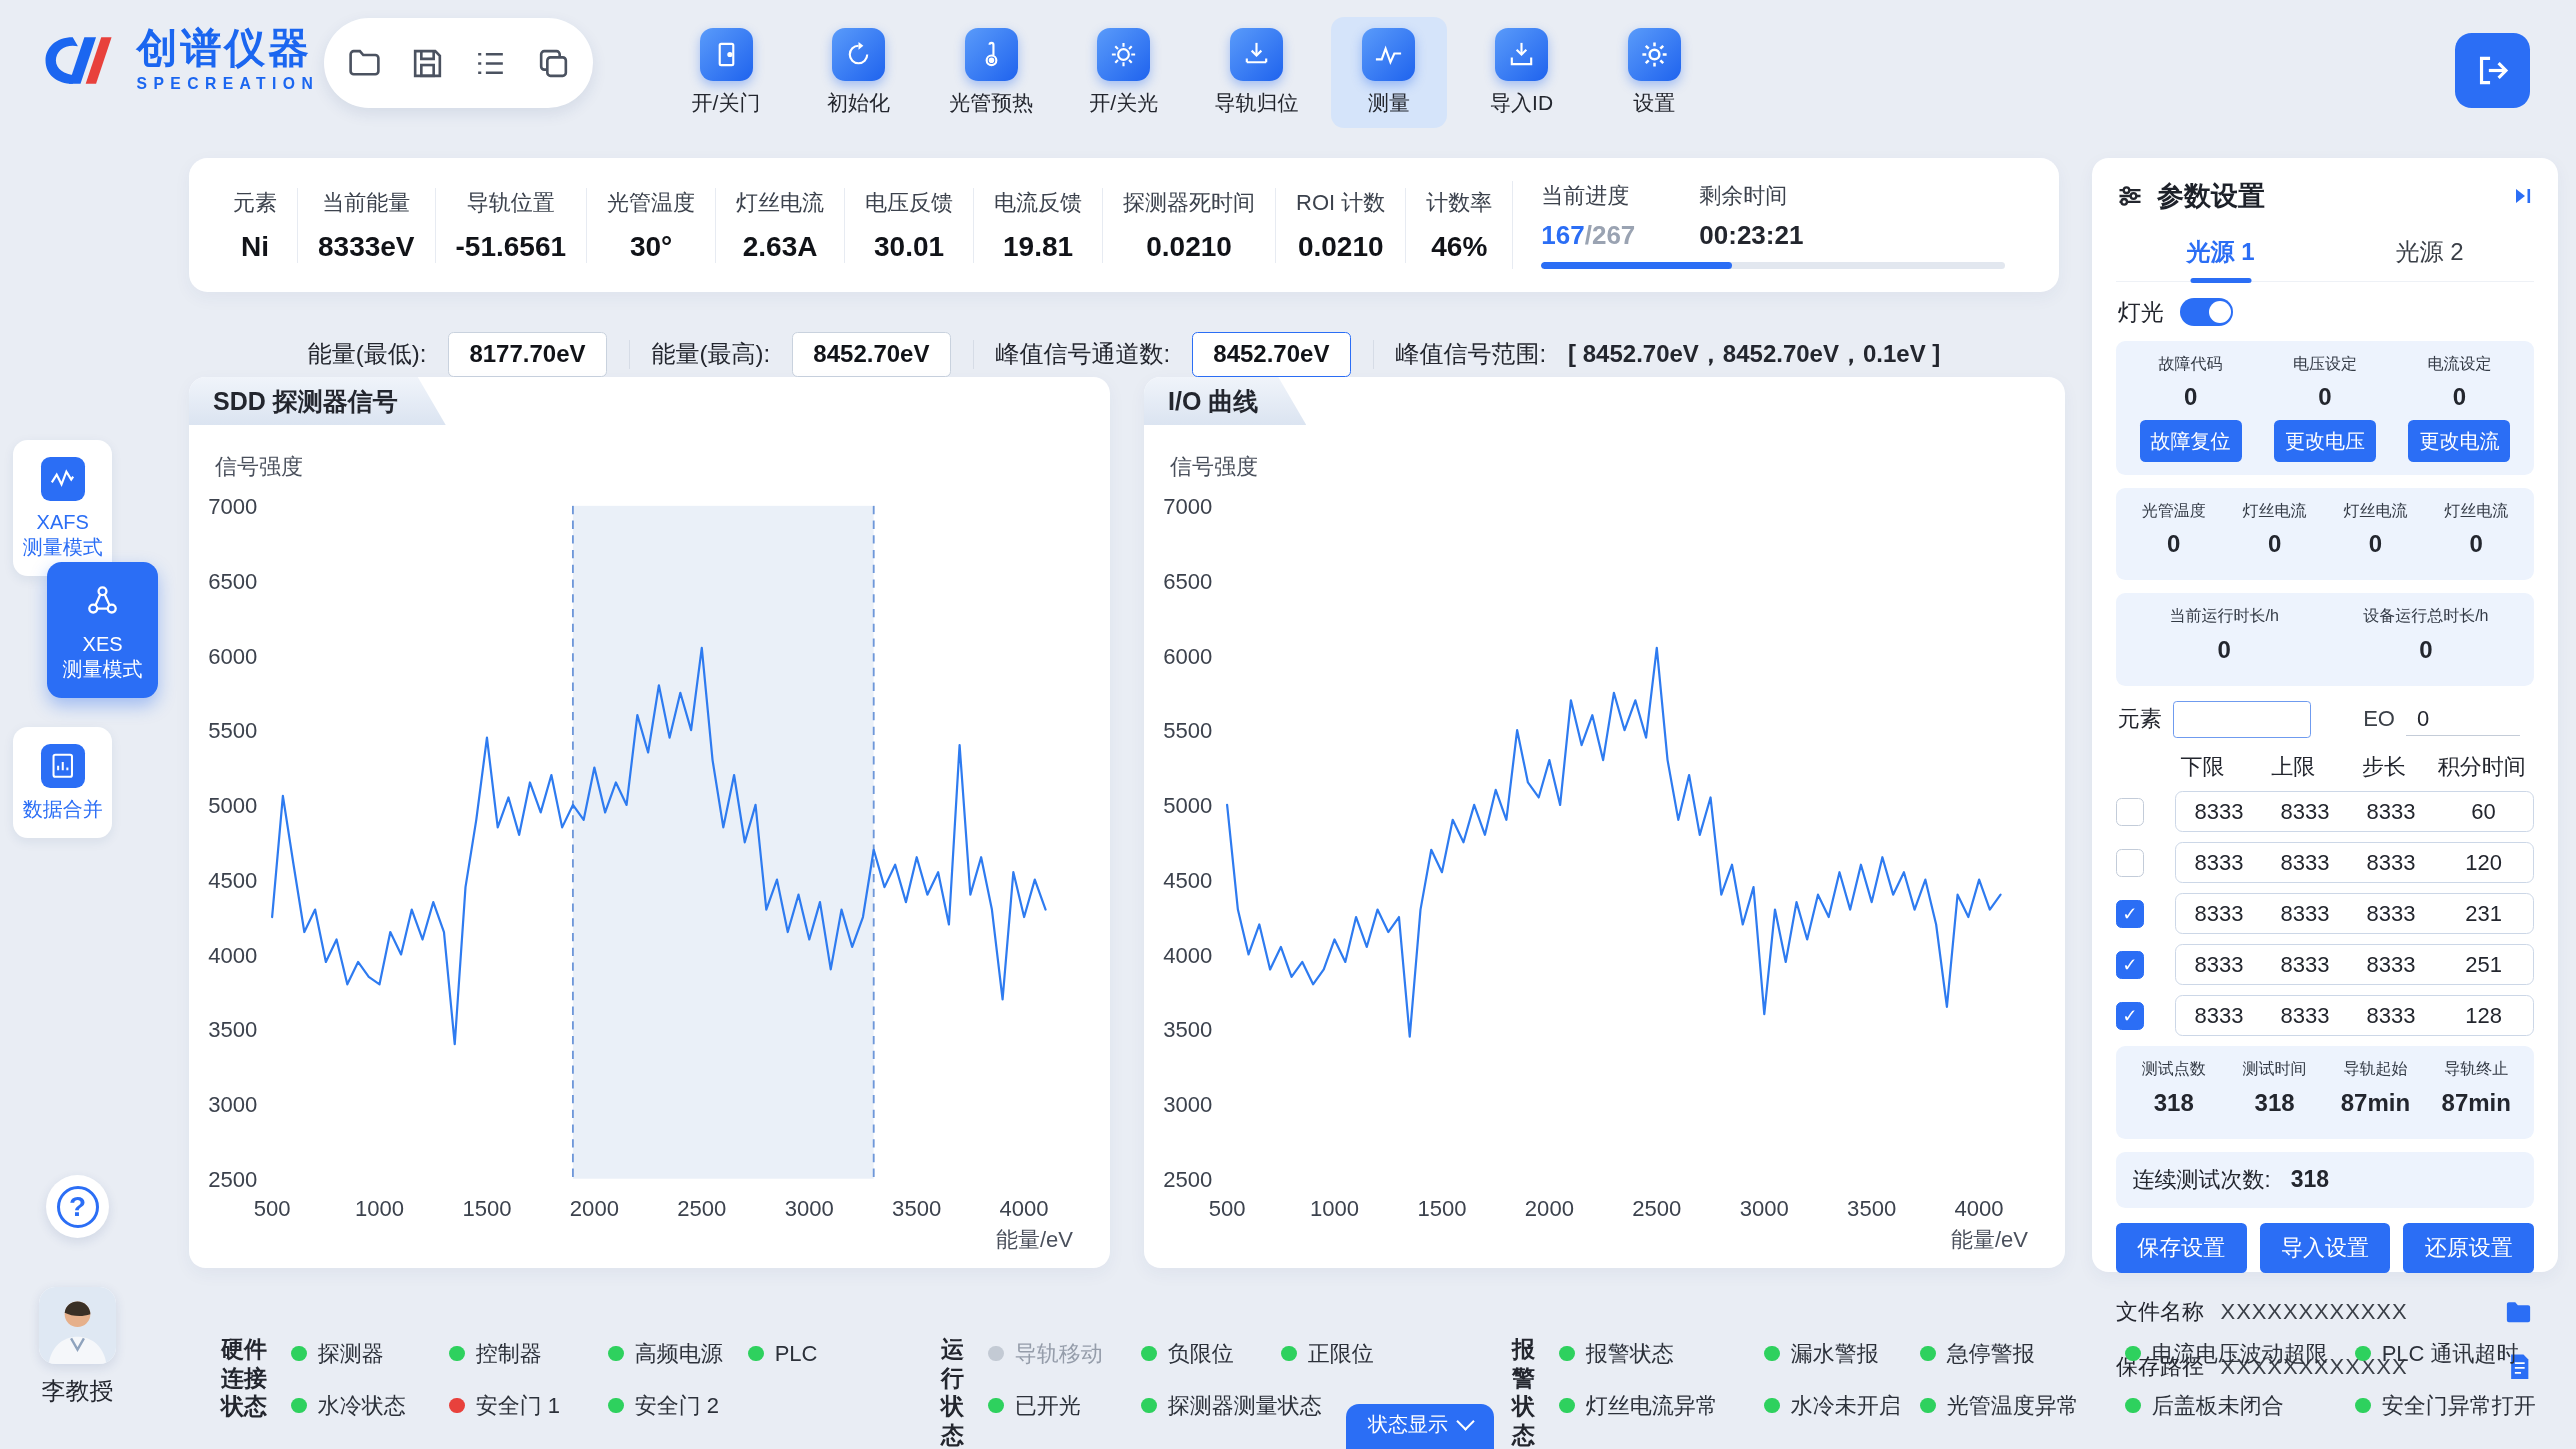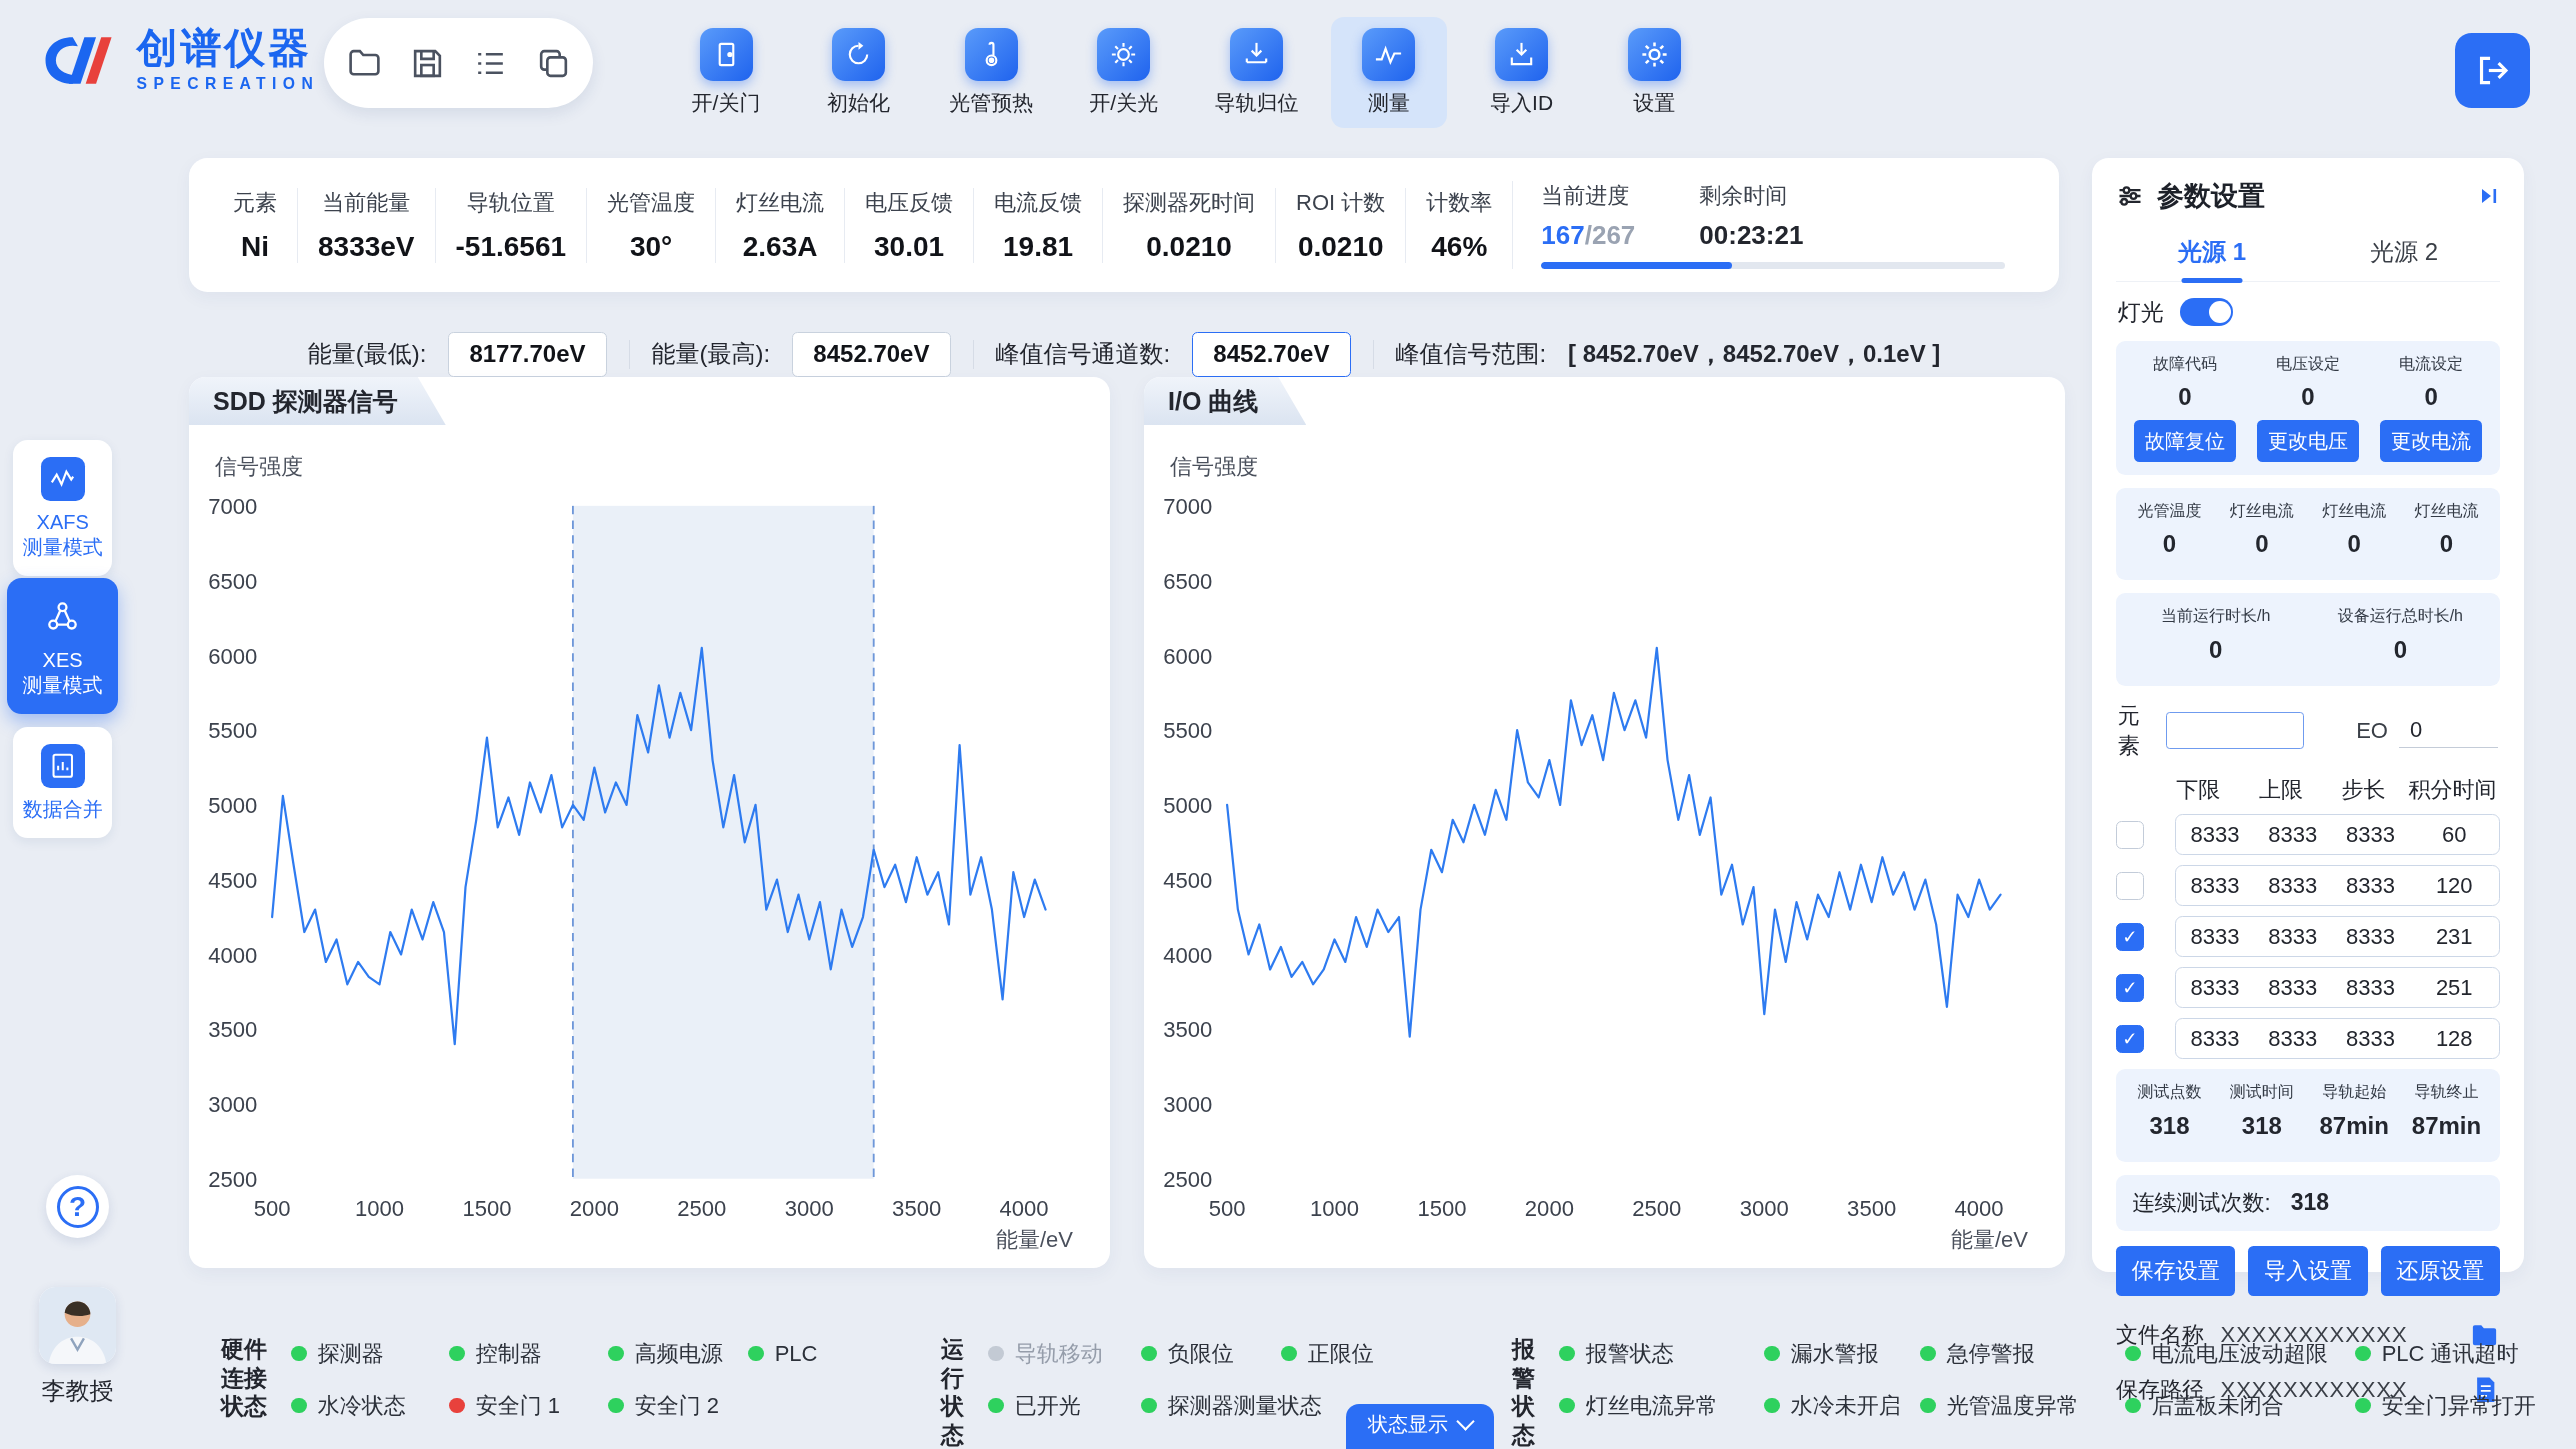--- a/index.html
+++ b/index.html
@@ -48,21 +48,21 @@
   
   .chart-card{position:absolute;top:377px;width:921px;height:891px;background:#fff;border-radius:16.6px;box-shadow:0 5.5px 16.6px rgba(30,60,120,.05);}
   .chart-card.sdd{left:189px;}
   .chart-card.io{left:1144px;}
   .chart-tab{position:absolute;left:0;top:0;height:48px;padding:0 48px 0 24px;background:linear-gradient(180deg,#f0f4fa,#dbe4f1);clip-path:polygon(0 0,calc(100% - 28px) 0,100% 100%,0 100%);border-radius:16.6px 0 0 0;display:flex;align-items:center;font-size:25px;font-weight:bold;color:#23262e;}
   .chart-ylabel{position:absolute;left:26px;top:75px;font-size:22px;color:#4a505c;}
   .chart-xlabel{position:absolute;right:37px;bottom:13px;font-size:22px;color:#4a505c;}
   svg.chart{position:absolute;left:0;top:0;}
   .tick{font-size:24px;fill:#3c424d;font-family:"Liberation Sans",sans-serif;}
   
-  .panel{position:absolute;left:2092px;top:158px;width:432px;height:1114px;background:#fff;border-radius:16.6px;padding:20px 24px;box-sizing:border-box;box-shadow:0 5.5px 16.6px rgba(30,60,120,.05);}
+  .panel{position:absolute;left:2092px;top:158px;width:466px;height:1114px;background:#fff;border-radius:16.6px;padding:20px 24px;box-sizing:border-box;box-shadow:0 5.5px 16.6px rgba(30,60,120,.05);}
   .panel-header{display:flex;align-items:center;gap:13px;font-size:27px;font-weight:bold;color:#1d2129;}
   .collapse{margin-left:auto;cursor:pointer;display:flex;}
   .tabs{display:flex;margin-top:11px;border-bottom:1.8px solid #eef1f6;}
   .tab{flex:1;text-align:center;font-size:24px;padding:11px 0 13px;color:#3a3f47;position:relative;cursor:pointer;}
   .tab.active{color:#2b6ef5;font-weight:bold;}
   .tab.active::after{content:"";position:absolute;left:50%;transform:translateX(-50%);bottom:-1.8px;width:61px;height:4.6px;background:#2b6ef5;border-radius:2.8px;}
   .light-row{display:flex;align-items:center;gap:16.6px;margin:14.7px 1.8px 13px;font-size:23px;}
   .toggle{width:53px;height:28px;border-radius:14px;background:#2b6ef5;position:relative;cursor:pointer;}
   .toggle::after{content:"";position:absolute;right:2.8px;top:2.8px;width:22px;height:22px;border-radius:50%;background:#fff;}
   .blue-box{background:#edf3fd;border-radius:9.2px;padding:13px 7.4px;display:flex;}
@@ -312,21 +312,21 @@
     <span class="energy-range">[ 8452.70eV，8452.70eV，0.1eV ]</span>
   </div>
 
   <div class="side-item" style="top:440px;">
     <span class="side-ic"><svg width="31" height="31" viewBox="0 0 32 32" fill="none" stroke="#fff" stroke-width="2.2">
           <path d="M5 20l5-8 5 10 5-13 5 8 2-3"></path>
         </svg></span>
     <span>XAFS
 测量模式</span>
   </div>
-  <div class="side-item active" style="top:578px;">
+  <div class="side-item active" style="top:562px;margin-left:40px;">
     <span class="side-ic"><svg width="37" height="37" viewBox="0 0 32 32" fill="none" stroke="#fff" stroke-width="2">
           <circle cx="16" cy="8" r="3.4"></circle>
           <circle cx="8" cy="23" r="3.4"></circle>
           <circle cx="24" cy="23" r="3.4"></circle>
           <path d="M14 11l-4 9M18 11l4 9M11.5 23h9"></path>
         </svg></span>
     <span>XES
 测量模式</span>
   </div>
   <div class="side-item" style="top:727px;">

